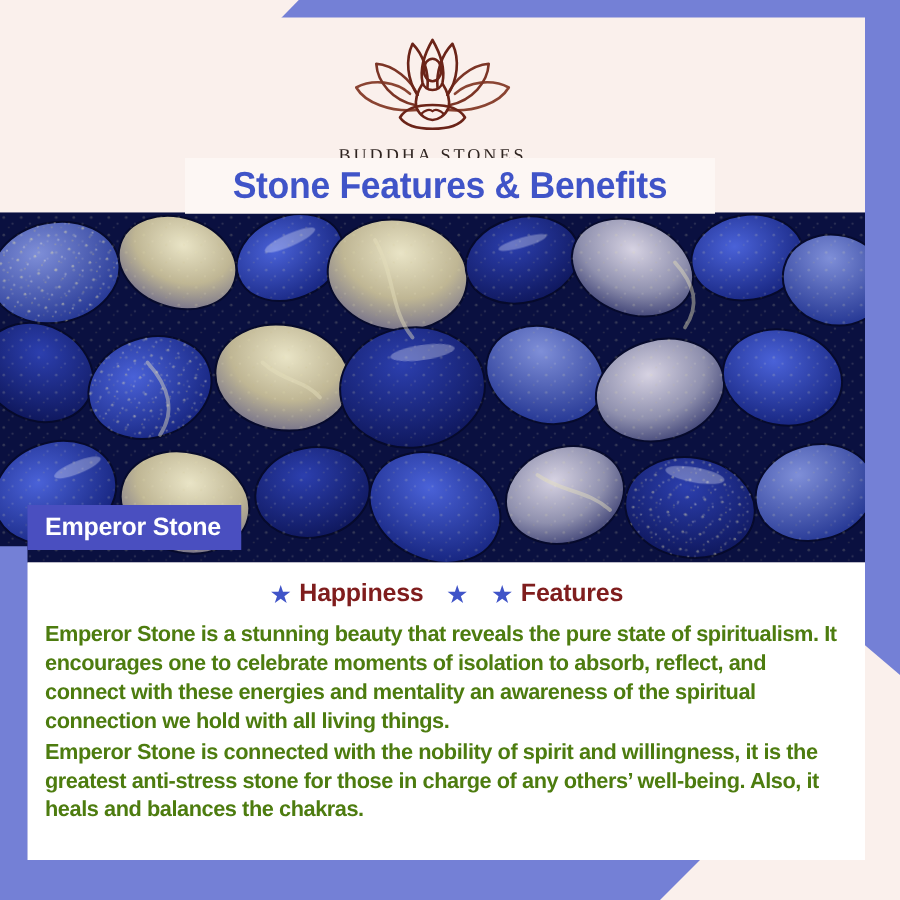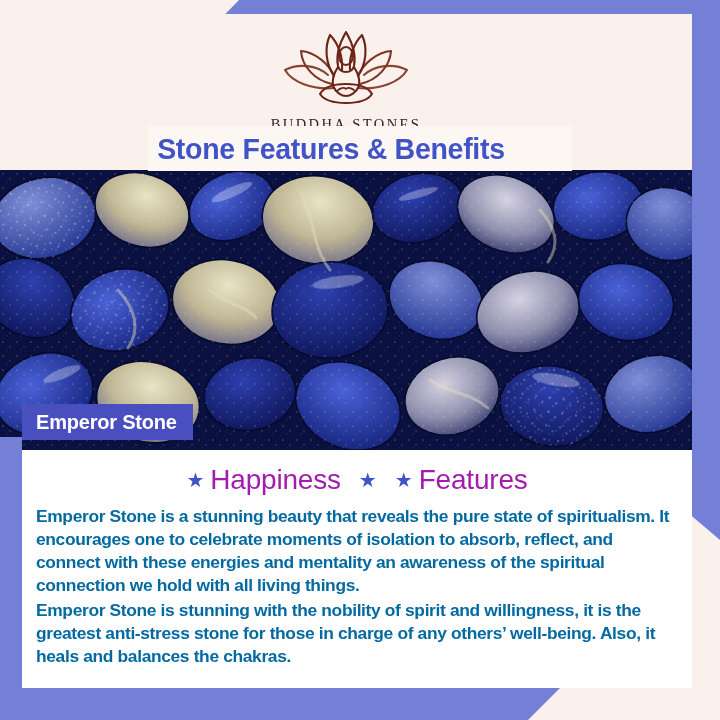--- a/index.html
+++ b/index.html
@@ -55,21 +55,21 @@
   .brand-name{
     font-family:"Liberation Serif", serif;
     font-size:14.5px; letter-spacing:2.4px; color:#2f2420;
     margin-top:2px;
   }
 
   
   .title-banner{
     position:absolute; top:126px; left:148px; width:424px; height:45px;
     background:#fdf7f4;
-    display:flex; align-items:center; justify-content:flex-start;
+    display:flex; align-items:center; justify-content:center;
     z-index:5;
   }
   .title-text{
     font-size:30px; font-weight:bold; color:#4054c8;
     letter-spacing:-0.3px; white-space:nowrap;
     transform:scaleX(0.95); transform-origin:center;
   }
 
   
   .photo{
@@ -95,24 +95,24 @@
     background:#ffffff;
     padding:14px 14px 0 14px;
   }
   .benefits{
     display:flex; justify-content:center; align-items:center;
     gap:18px; margin-bottom:9px;
   }
   .benefit{ display:flex; align-items:center; gap:6px; white-space:nowrap; }
   .star-icon{ color:#4054c8; font-size:20px; line-height:1; }
   .benefit-label{
-    color:#a21caf; font-size:28px; font-weight:normal; letter-spacing:-0.2px;
+    color:#7f1d1d; font-size:20px; font-weight:bold; letter-spacing:-0.2px;
   }
   .body-para{
-    font-size:17.4px; line-height:1.33; color:#0369a1;
+    font-size:17.4px; line-height:1.33; color:#4d7c0f;
     font-weight:bold; letter-spacing:-0.35px;
   }
   .body-para + .body-para{ margin-top:1px; }
 </style>
 </head>
 <body>
 
 <div id="infographic">
 
   <div class="blue-top-bar"></div>
@@ -251,18 +251,18 @@
       </div>
       <div class="benefit">
         <span class="star-icon">★</span>
       </div>
       <div class="benefit">
         <span class="star-icon">★</span>
         <span class="benefit-label">Features</span>
       </div>
     </div>
     <p class="body-para">Emperor Stone is a stunning beauty that reveals the pure state of spiritualism. It encourages one to celebrate moments of isolation to absorb, reflect, and connect with these energies and mentality an awareness of the spiritual connection we hold with all living things.</p>
-    <p class="body-para">Emperor Stone is stunning with the nobility of spirit and willingness, it is the greatest anti-stress stone for those in charge of any others’ well-being. Also, it heals and balances the chakras.</p>
+    <p class="body-para">Emperor Stone is connected with the nobility of spirit and willingness, it is the greatest anti-stress stone for those in charge of any others’ well-being. Also, it heals and balances the chakras.</p>
   </div>
 
   <div class="blue-left-bar"></div>
   <div class="blue-bottom-bar"></div>
 </div>
 
 </body></html>

